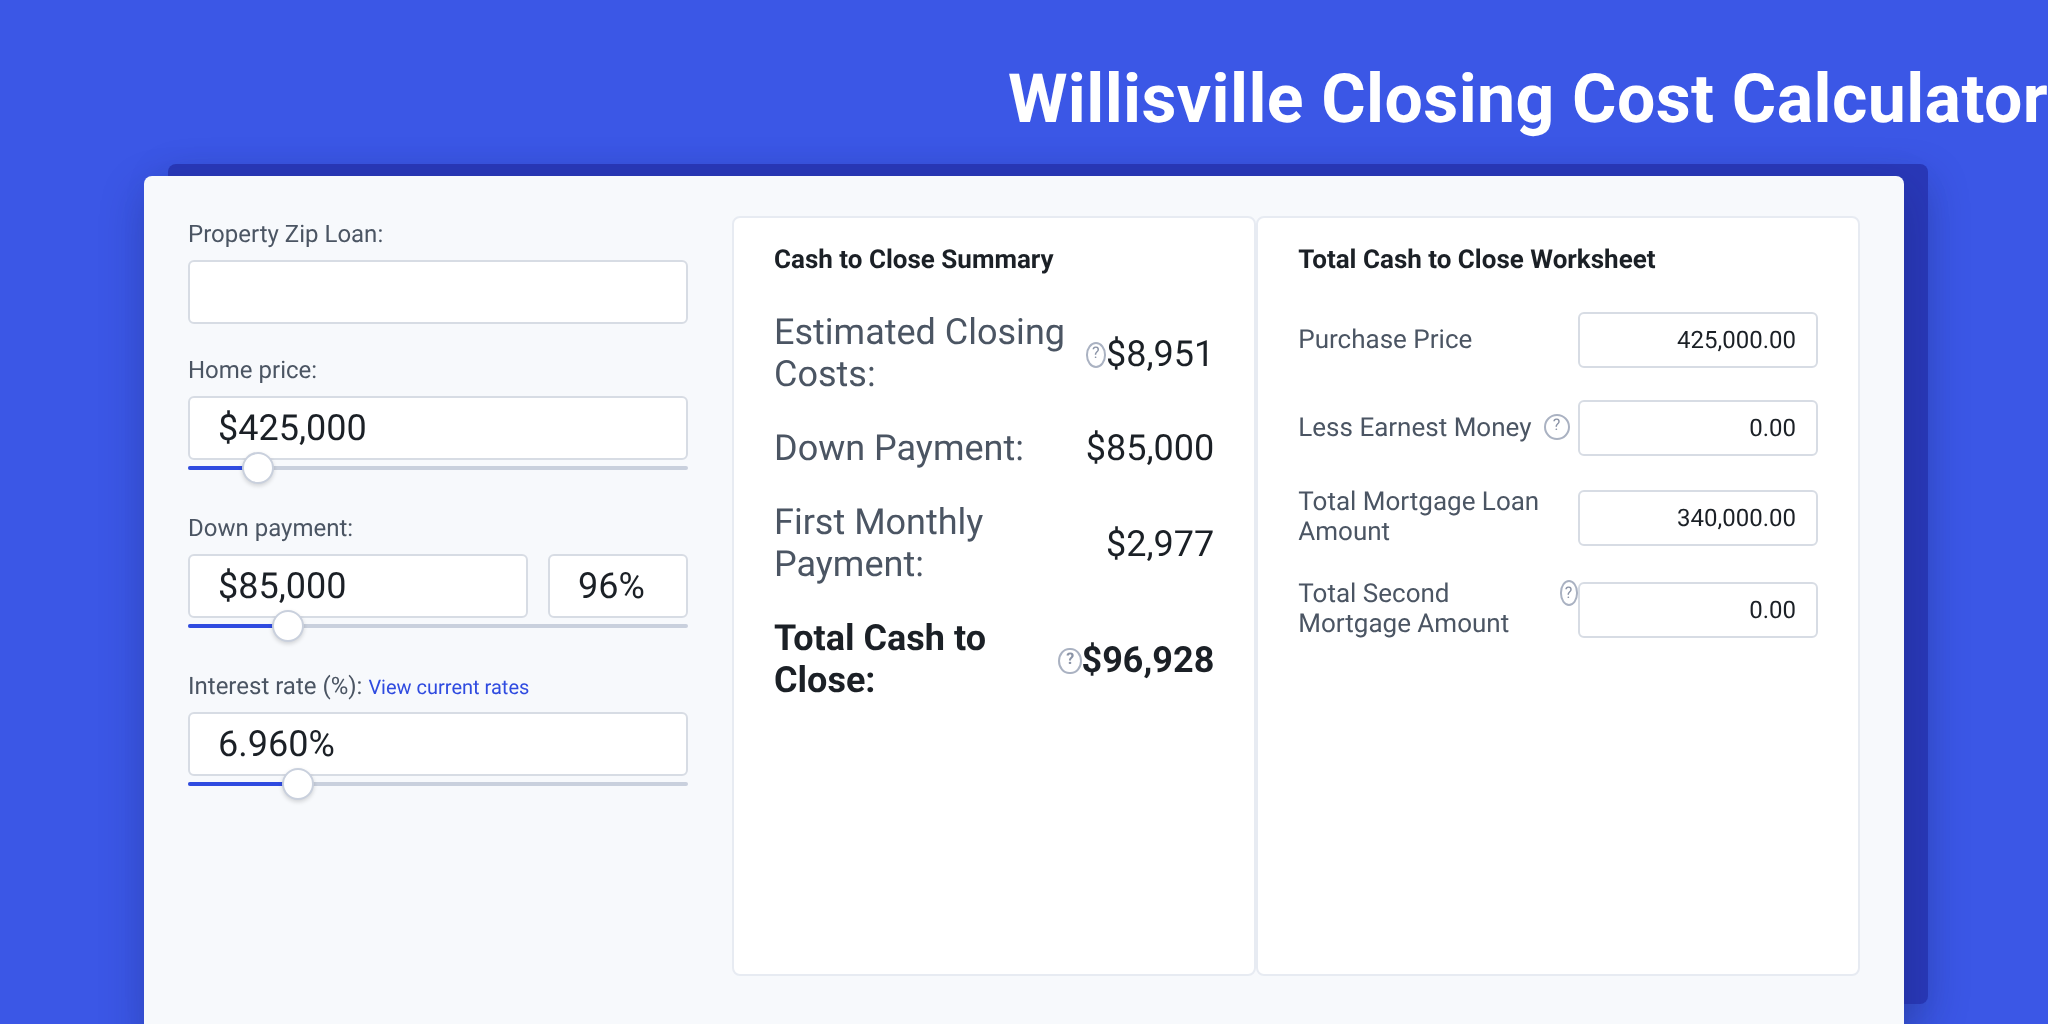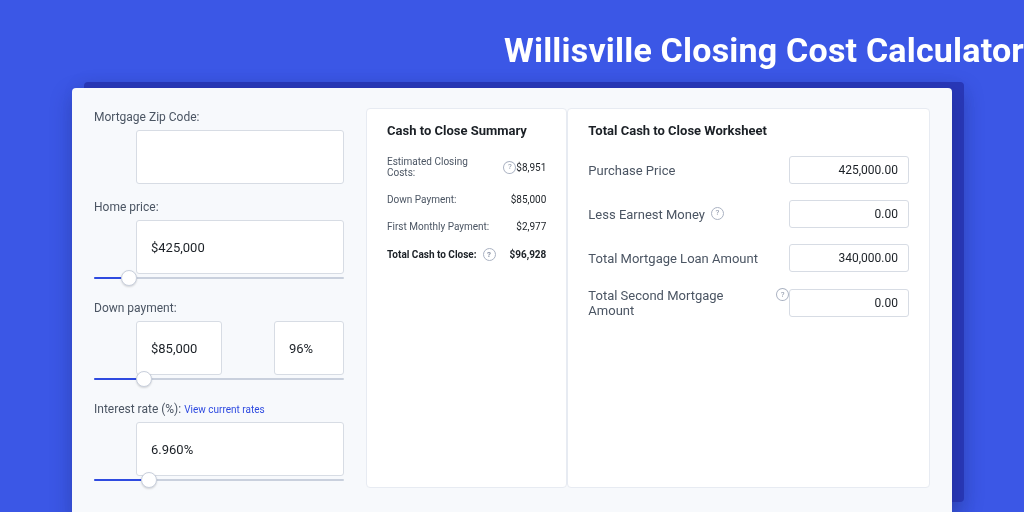--- a/index.html
+++ b/index.html
@@ -36,23 +36,23 @@
     border-radius:4px;box-shadow:0 8px 22px var(--shadow);
     padding:20px 22px 40px;
     display:flex;gap:22px;
     height:440px;
   }
   
   .side{width:250px;flex:none;font-size:12px;color:var(--ink);}
   .field{margin-bottom:16px;}
   .field-label{font-size:12px;color:var(--muted);margin:2px 0 6px;}
   .input{
-    height:54px;background:#fff;border:1px solid var(--border);
+    height:32px;background:#fff;border:1px solid var(--border);
     border-radius:3px;display:flex;align-items:center;padding:0 14px;
-    font-size:13px;color:var(--ink);margin-left:42px;
+    font-size:18px;color:var(--ink);
   }
   .input.empty{color:transparent;}
   .row{display:flex;gap:10px;}
   .row .input:first-child{flex:1;}
   .row .input:last-child{width:70px;text-align:left;}
   .slider-wrap{position:relative;height:12px;margin-top:-1px;}
   .slider-track{
     position:absolute;left:0;right:0;top:4px;height:2px;
     background:#c9d0dd;border-radius:2px;
   }
@@ -69,21 +69,21 @@
 
   
   .main{flex:1;display:flex;min-width:0;}
   .panel{
     background:#fff;border:1px solid #e7ebf2;border-radius:4px;
     padding:14px 20px;
   }
   .panel h3{margin:0 0 10px;font-size:13px;font-weight:700;color:var(--ink);}
   .sum-row{
     display:flex;justify-content:space-between;align-items:center;
-    padding:8px 0;font-size:10px;color:var(--ink);
+    padding:8px 0;font-size:18px;color:var(--ink);
   }
   .sum-row .lbl{color:var(--muted);display:flex;align-items:center;gap:6px;}
   .sum-row.total .lbl,.sum-row.total .val{font-weight:700;color:var(--ink);}
   .val{color:var(--ink);font-variant-numeric:tabular-nums;}
 
   .ws-row{
     display:flex;justify-content:space-between;align-items:center;
     padding:8px 0;font-size:13px;
   }
   .ws-row .lbl{color:var(--muted);display:flex;align-items:flex-start;gap:6px;}
@@ -107,21 +107,21 @@
 <h1 class="page-title">Willisville Closing Cost Calculator</h1>
 
 <div class="stage">
   <div class="backplate"></div>
 
   <div class="card">
 
     <div class="side">
 
       <div class="field">
-        <div class="field-label">Mortgage Zip Code:</div>
+        <div class="field-label">Property Zip Loan:</div>
         <div class="input empty"></div>
       </div>
 
       <div class="field">
         <div class="field-label">Home price:</div>
         <div class="input">$425,000</div>
         <div class="slider-wrap">
           <div class="slider-track"></div>
           <div class="slider-fill" style="width:14%"></div>
           <div class="slider-thumb" style="left:14%"></div>

